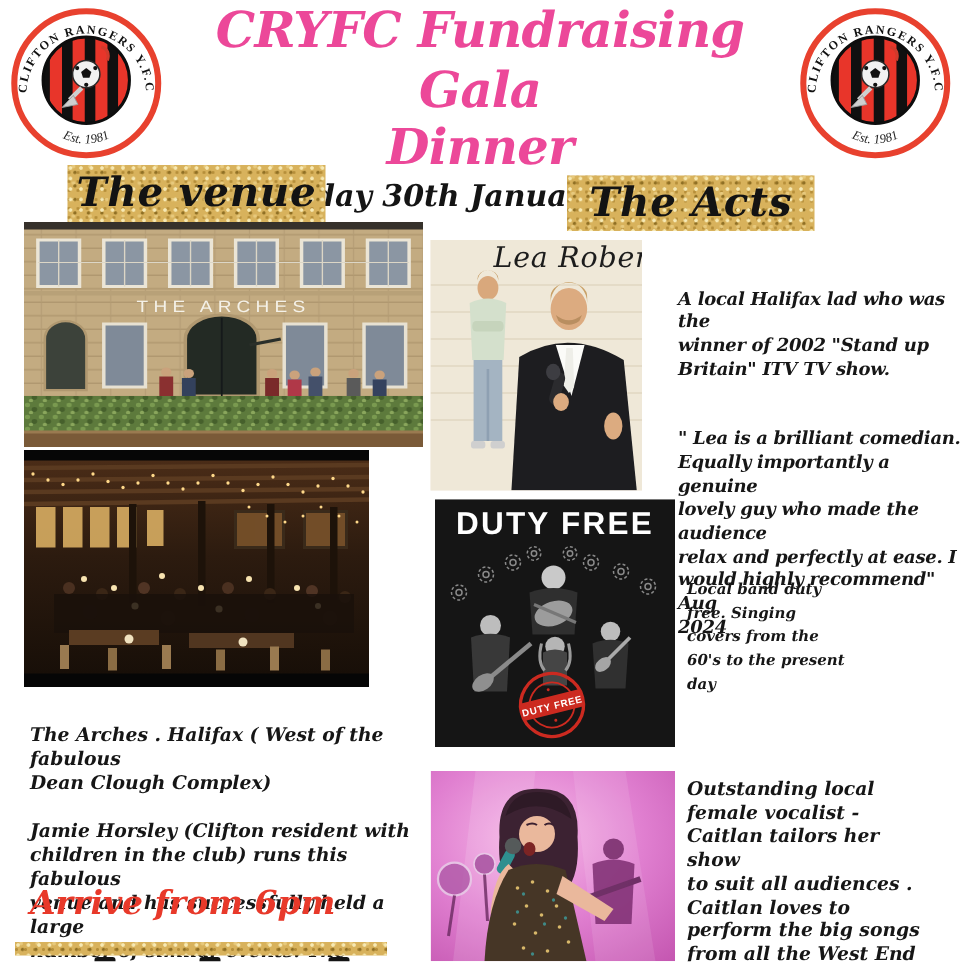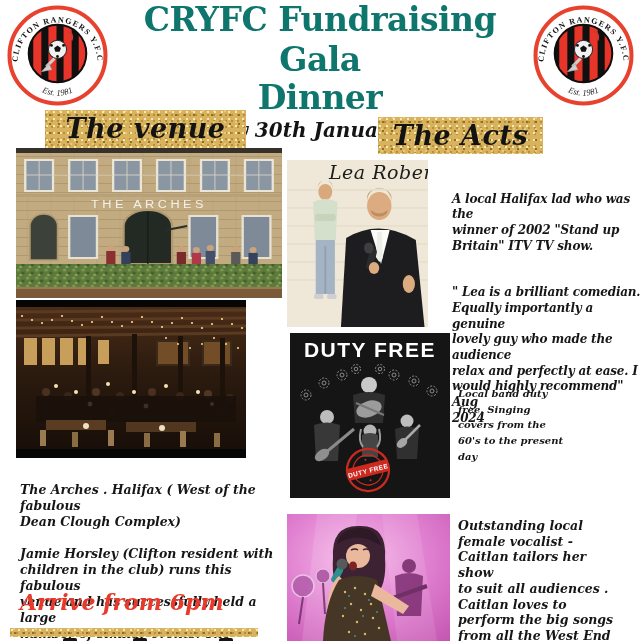--- a/index.html
+++ b/index.html
@@ -5,21 +5,21 @@
   * { margin:0; padding:0; box-sizing:border-box; }
   html,body { background:#ffffff; }
   .page {
     position:relative; width:640px; height:641px; margin:0 auto;
     background:#ffffff; overflow:hidden;
     font-family:"DejaVu Serif","Liberation Serif",serif;
   }
   
   .title-block { position:absolute; left:105px; right:105px; top:0; text-align:center; }
   .title-1, .title-2 {
-    color:#0f766e; font-weight:bold; 
+    color:#ec4899; font-weight:bold; font-style:italic;
     font-size:33px; line-height:40px; letter-spacing:-0.5px;
   }
   .title-2 { line-height:36px; }
   .event-date {
     color:#141414; font-weight:bold; font-style:italic;
     font-size:20px; margin-top:2px;
   }
   .badge { position:absolute; width:101px; height:101px; top:5px; }
   .badge-left  { left:7px; }
   .badge-right { left:533px; }
@@ -33,21 +33,21 @@
       radial-gradient(circle at 2px 2px, #f6e9b4 1px, transparent 1.4px),
       radial-gradient(circle at 5px 5px, #8f6f24 0.9px, transparent 1.3px),
       radial-gradient(circle at 4px 1px, #e7c97c 1px, transparent 1.5px),
       radial-gradient(circle at 1px 5px, #b68f3a 0.8px, transparent 1.2px);
     background-size:7px 7px, 9px 9px, 11px 11px, 6px 6px;
   }
   .banner span {
     font-weight:bold; font-style:italic; color:#131313;
     font-size:27px; letter-spacing:0.5px;
   }
-  .banner-venue { left:45px; top:110px; width:201px; height:38px; line-height:38px; }
+  .banner-venue { left:45px; top:110px; width:172px; height:38px; line-height:38px; }
   .banner-acts  { left:378px; top:117px; width:165px; height:37px; line-height:37px; }
   .banner-bottom{ left:10px; top:628px; width:248px; height:9px; }
   .cut-marks span {
     position:absolute; top:638px; height:4px; background:#141414; border-radius:2px 2px 0 0;
   }
   .cut-marks .m1 { left:63px;  width:14px; }
   .cut-marks .m2 { left:133px; width:14px; }
   .cut-marks .m3 { left:219px; width:14px; }
 
   

